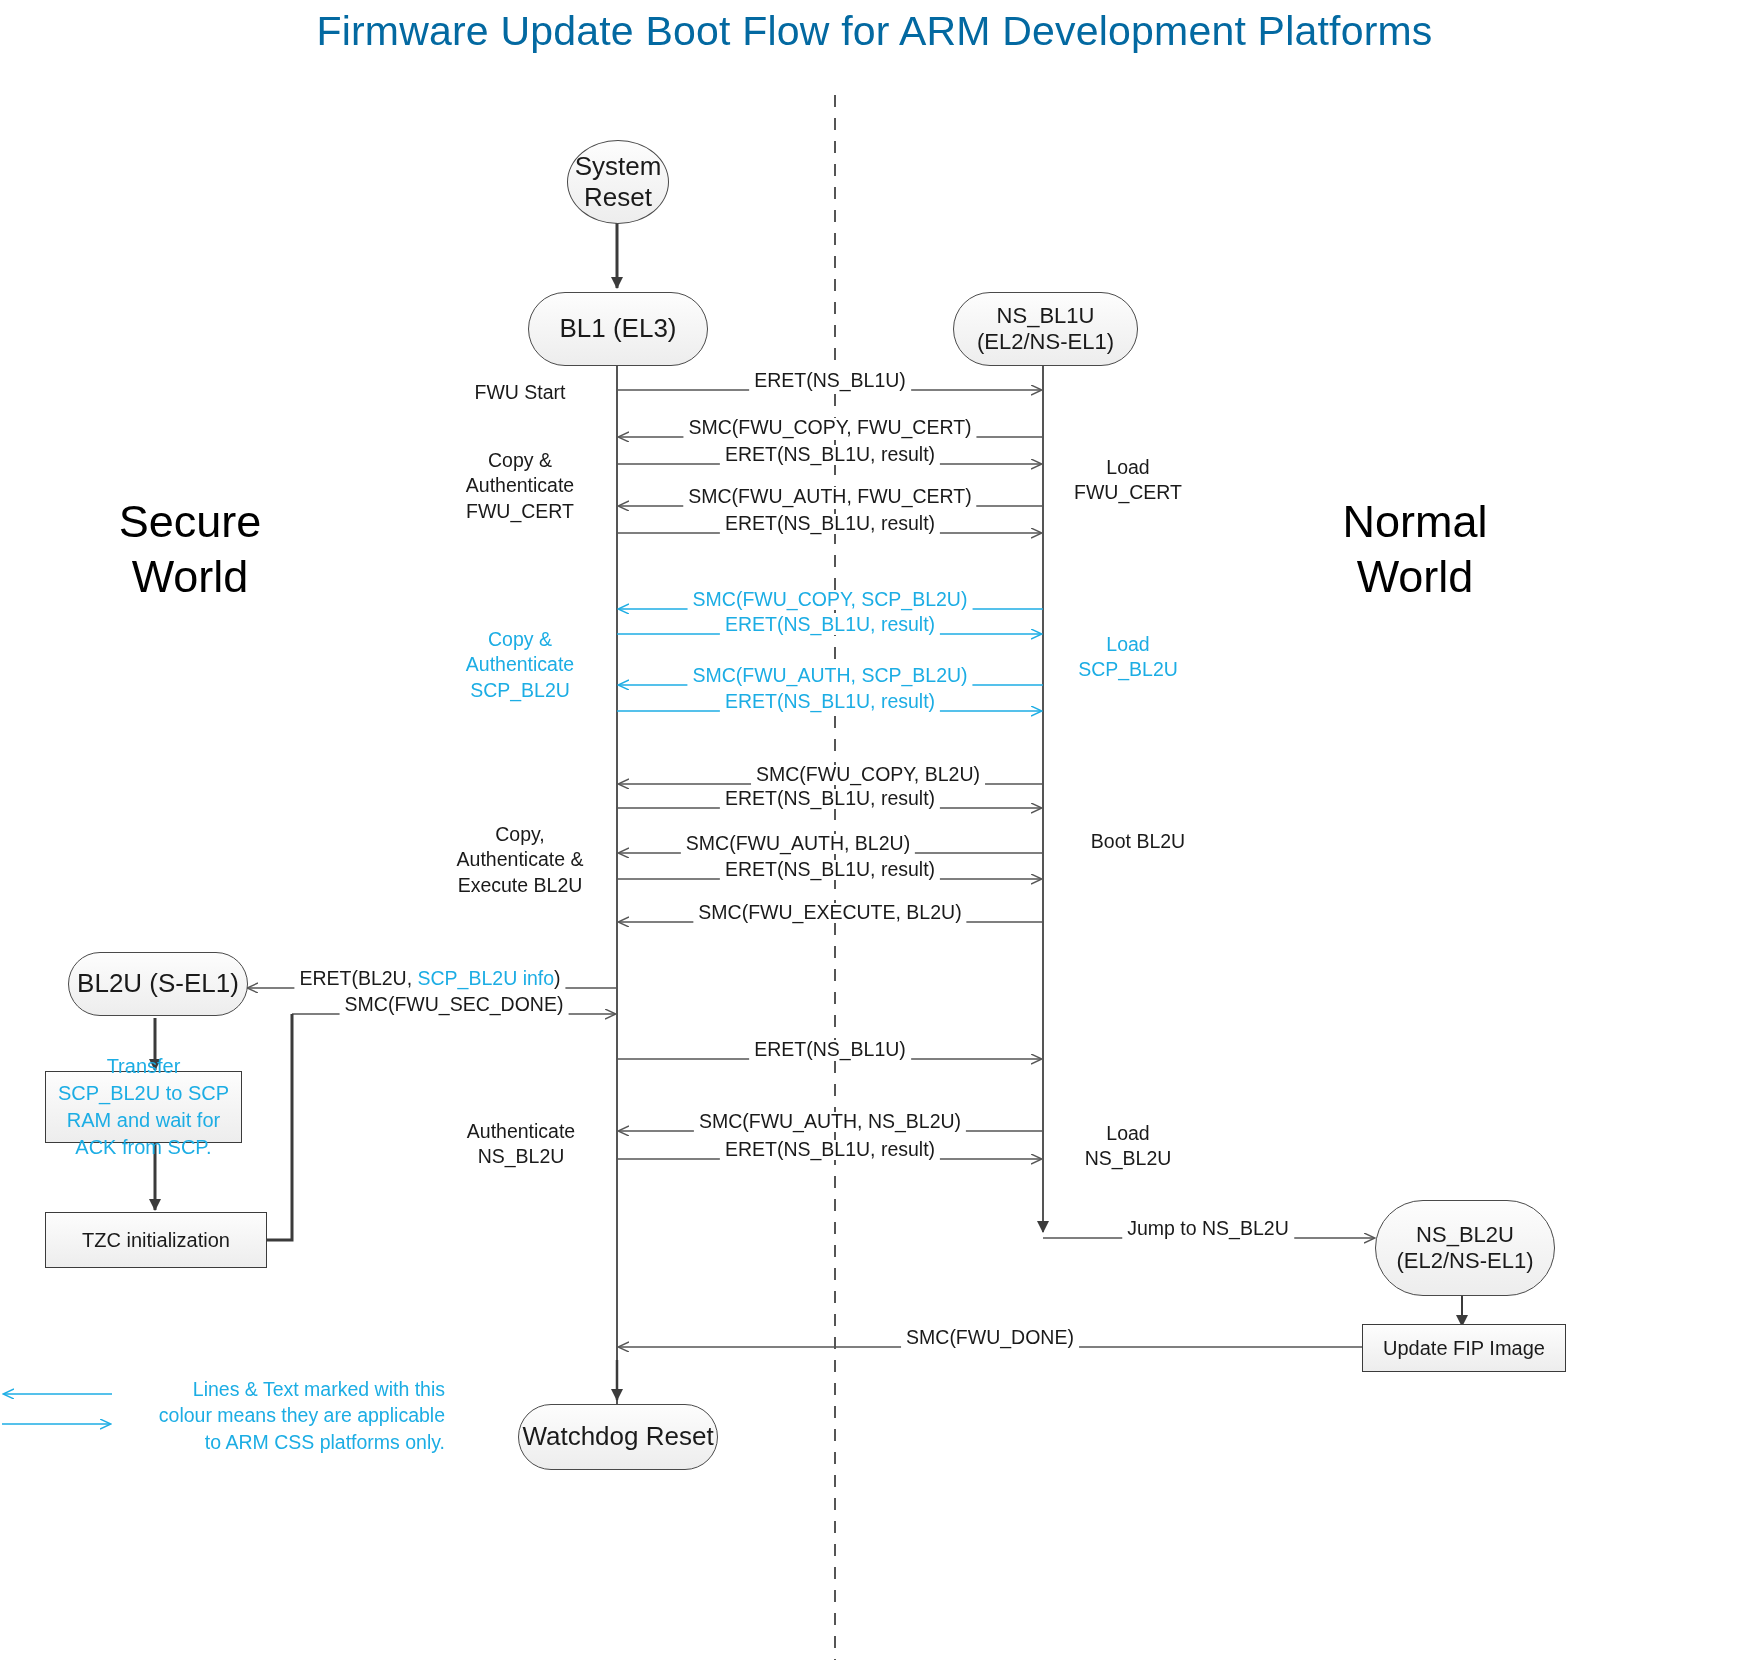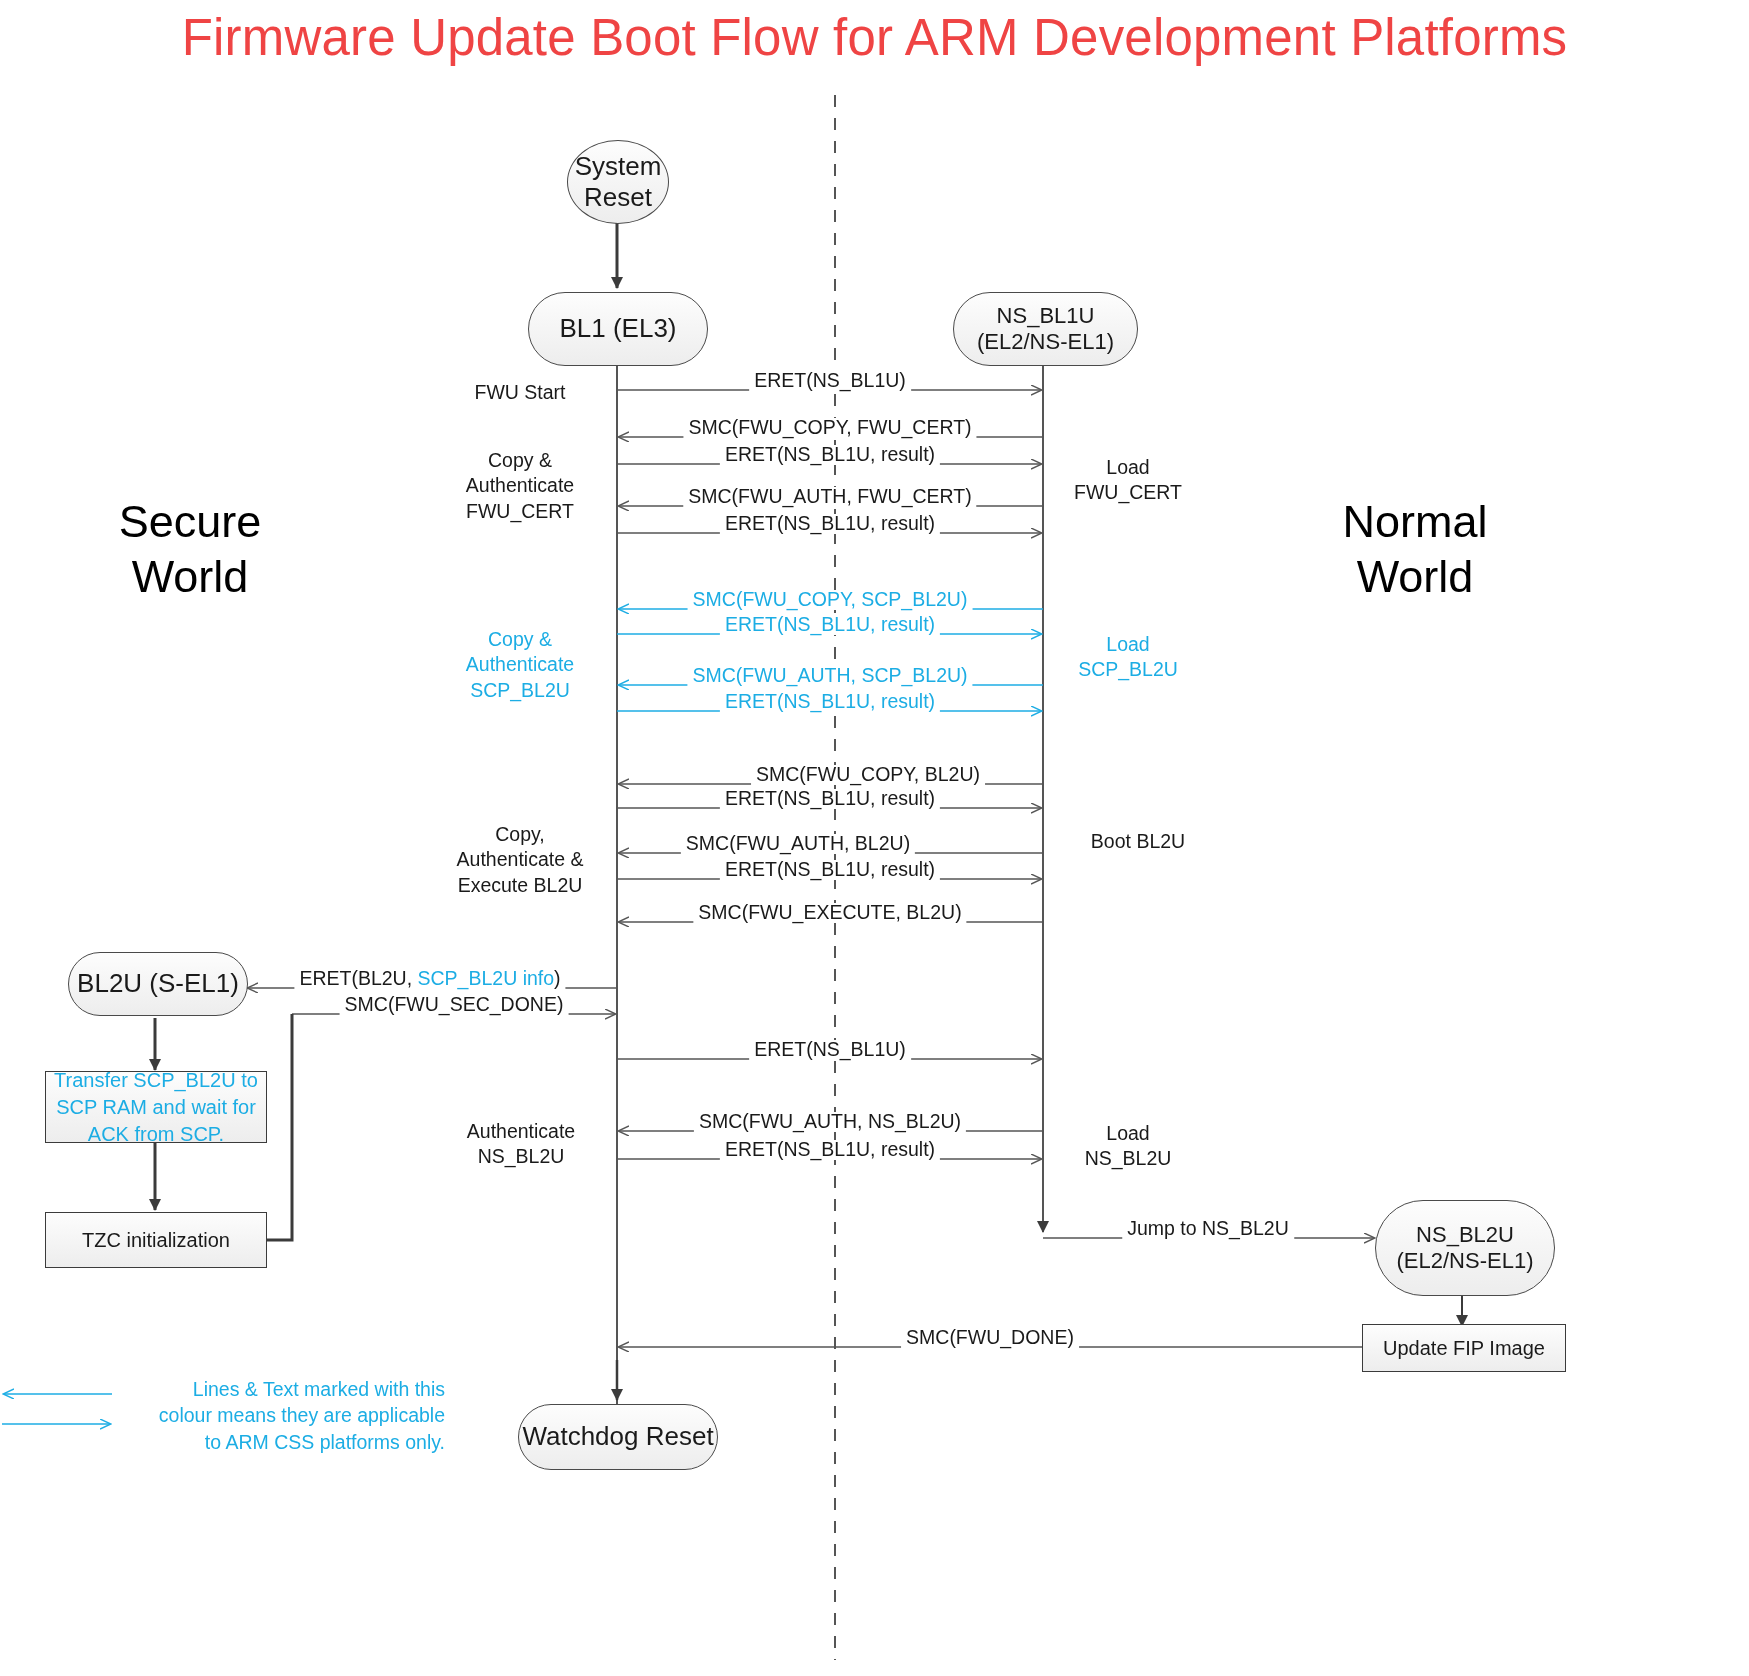--- a/index.html
+++ b/index.html
@@ -1,19 +1,19 @@
 <!DOCTYPE html>
 <html><head>
 <meta charset="utf-8">
 <style>
   html,body{margin:0;padding:0;background:#ffffff;}
   body{width:1749px;height:1676px;position:relative;font-family:"Liberation Sans","DejaVu Sans",sans-serif;color:#1a1a1a;overflow:hidden;}
   #canvas{position:absolute;inset:0;}
   #svg{position:absolute;left:0;top:0;width:1749px;height:1676px;}
-  .title{position:absolute;left:0;top:8px;width:1749px;text-align:center;font-size:51px;color:#ef4444;letter-spacing:.2px;}
+  .title{position:absolute;left:0;top:8px;width:1749px;text-align:center;font-size:41px;color:#0369a1;letter-spacing:.2px;}
   .world{position:absolute;text-align:center;font-size:45px;line-height:1.22;color:#000000;}
   .node{position:absolute;box-sizing:border-box;display:flex;align-items:center;justify-content:center;text-align:center;
         background:linear-gradient(180deg,#fdfdfd 0%,#f4f4f4 55%,#ededed 100%);border:1.6px solid #4a4a4a;line-height:1.2;}
   .rounded{border-radius:44px;}
   .rect{border-radius:0;border:1.4px solid #3b3b3b;}
   .ellipse{border-radius:50%;}
   .msg{position:absolute;font-size:19.5px;white-space:nowrap;background:#fff;padding:0 5px;line-height:1;}
   .sidelbl{position:absolute;font-size:19.5px;text-align:center;line-height:1.3;white-space:pre-line;}
   .cyan{color:#1CADE4;}
   .legend-text{position:absolute;font-size:19.5px;text-align:right;line-height:1.35;white-space:pre-line;color:#1CADE4;}
@@ -122,21 +122,21 @@
   <div class="node rounded" style="left:953px;top:292px;width:185px;height:74px;">
     <span class="nodetext small">NS_BL1U
 (EL2/NS-EL1)</span>
   </div>
 
   <div class="node rounded" style="left:68px;top:952px;width:180px;height:64px;">
     <span class="nodetext">BL2U
 (S-EL1)</span>
   </div>
 
-  <div class="node rect" style="left:45px;top:1071px;width:222px;height:72px;">
+  <div class="node rect" style="left:45px;top:1071px;width:197px;height:72px;">
     <span class="boxtext cyan">Transfer SCP_BL2U to SCP RAM and wait for ACK from SCP.</span>
   </div>
 
   <div class="node rect" style="left:45px;top:1212px;width:222px;height:56px;">
     <span class="boxtext">TZC initialization</span>
   </div>
 
   <div class="node rounded" style="left:1375px;top:1200px;width:180px;height:96px;border-radius:48px;">
     <span class="nodetext small">NS_BL2U
 (EL2/NS-EL1)</span>

